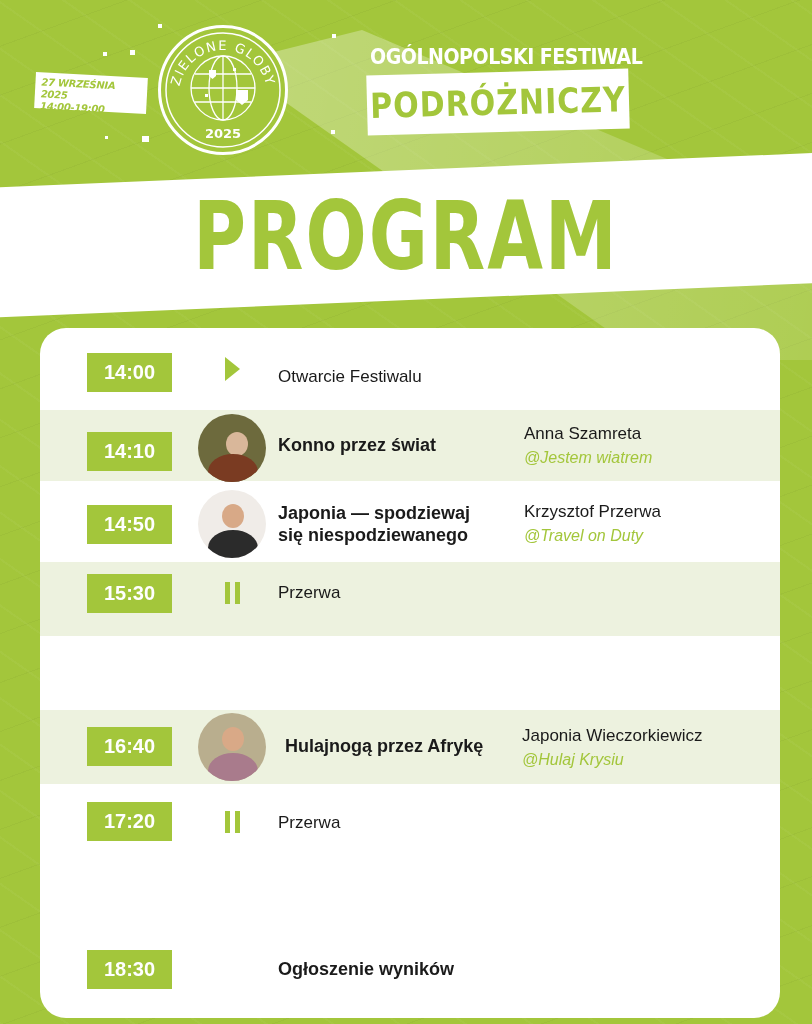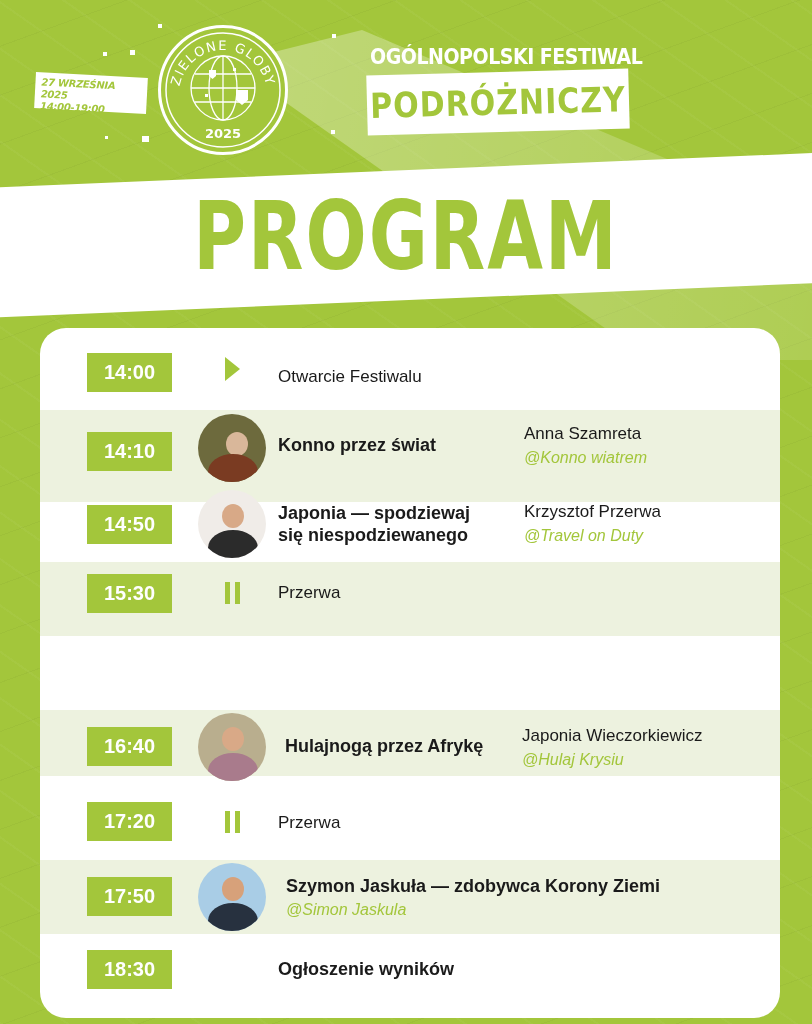--- a/index.html
+++ b/index.html
@@ -206,32 +206,32 @@
 <div class="card">
 
   <div class="row" style="top:0;height:64px">
     <div class="time" style="top:25px">14:00</div>
     <div class="icon-cell" style="top:6px">
         <div class="play"></div>
       </div>
     <div class="title-text" style="top:38px">Otwarcie Festiwalu</div>
   </div>
 
-  <div class="row alt" style="top:82px;height:92px">
+  <div class="row alt" style="top:82px;height:71px">
     <div class="time" style="top:22px">14:10</div>
     <div class="icon-cell" style="top:3px">
       <div class="avatar" style="background:#6d6a3d">
         <div class="head" style="background:#d9b79a;left:28px;top:18px"></div>
         <div class="body" style="background:#7a3b22"></div>
       </div>
     </div>
     <div class="title-text bold" style="top:24px">Konno przez świat</div>
     <div class="speaker" style="top:12px">
       <span class="speaker-name">Anna Szamreta</span>
-      <span class="speaker-handle">@Konno wiatrem</span>
+      <span class="speaker-handle">@Jestem wiatrem</span>
     </div>
   </div>
 
   <div class="row" style="top:158px;height:76px">
     <div class="time" style="top:19px">14:50</div>
     <div class="icon-cell" style="top:3px">
       <div class="avatar" style="background:#f0ece8">
         <div class="head" style="background:#d8a987"></div>
         <div class="body" style="background:#2b2b2b"></div>
       </div>
@@ -251,21 +251,21 @@
     <div class="icon-cell" style="top:-4px">
         <div class="pause">
           <i></i>
           <i></i>
         </div>
       </div>
     <div class="title-text" style="top:20px">Przerwa</div>
   </div>
 
 
-  <div class="row alt" style="top:382px;height:66px">
+  <div class="row alt" style="top:382px;height:74px">
     <div class="time" style="top:17px">16:40</div>
     <div class="icon-cell" style="top:2px">
       <div class="avatar" style="background:#b9ae8e">
         <div class="head" style="background:#d9a987"></div>
         <div class="body" style="background:#a97b8c"></div>
       </div>
     </div>
     <div class="title-text bold" style="left:245px;top:25px">Hulajnogą przez Afrykę</div>
     <div class="speaker" style="left:482px;top:14px">
       <span class="speaker-name">Japonia Wieczorkiewicz</span>
@@ -277,32 +277,19 @@
     <div class="time" style="top:18px">17:20</div>
     <div class="icon-cell" style="top:3px">
         <div class="pause">
           <i></i>
           <i></i>
         </div>
       </div>
     <div class="title-text" style="top:28px">Przerwa</div>
   </div>
 
-  <div class="row alt" style="top:532px;height:74px">
-    <div class="time" style="top:17px">17:50</div>
-    <div class="icon-cell" style="top:2px">
-      <div class="avatar" style="background:#a9cde6">
-        <div class="head" style="background:#d7a17a"></div>
-        <div class="body" style="background:#27313f"></div>
-      </div>
-    </div>
-    <div class="single-block" style="top:14px">
-      <span class="title">Szymon Jaskuła — zdobywca Korony Ziemi</span>
-      <span class="handle">@Simon Jaskula</span>
-    </div>
-  </div>
 
   <div class="row" style="top:606px;height:84px">
     <div class="time" style="top:16px">18:30</div>
     <div class="title-text bold" style="top:24px">Ogłoszenie wyników</div>
   </div>
 
 </div>
 
 </body></html>

